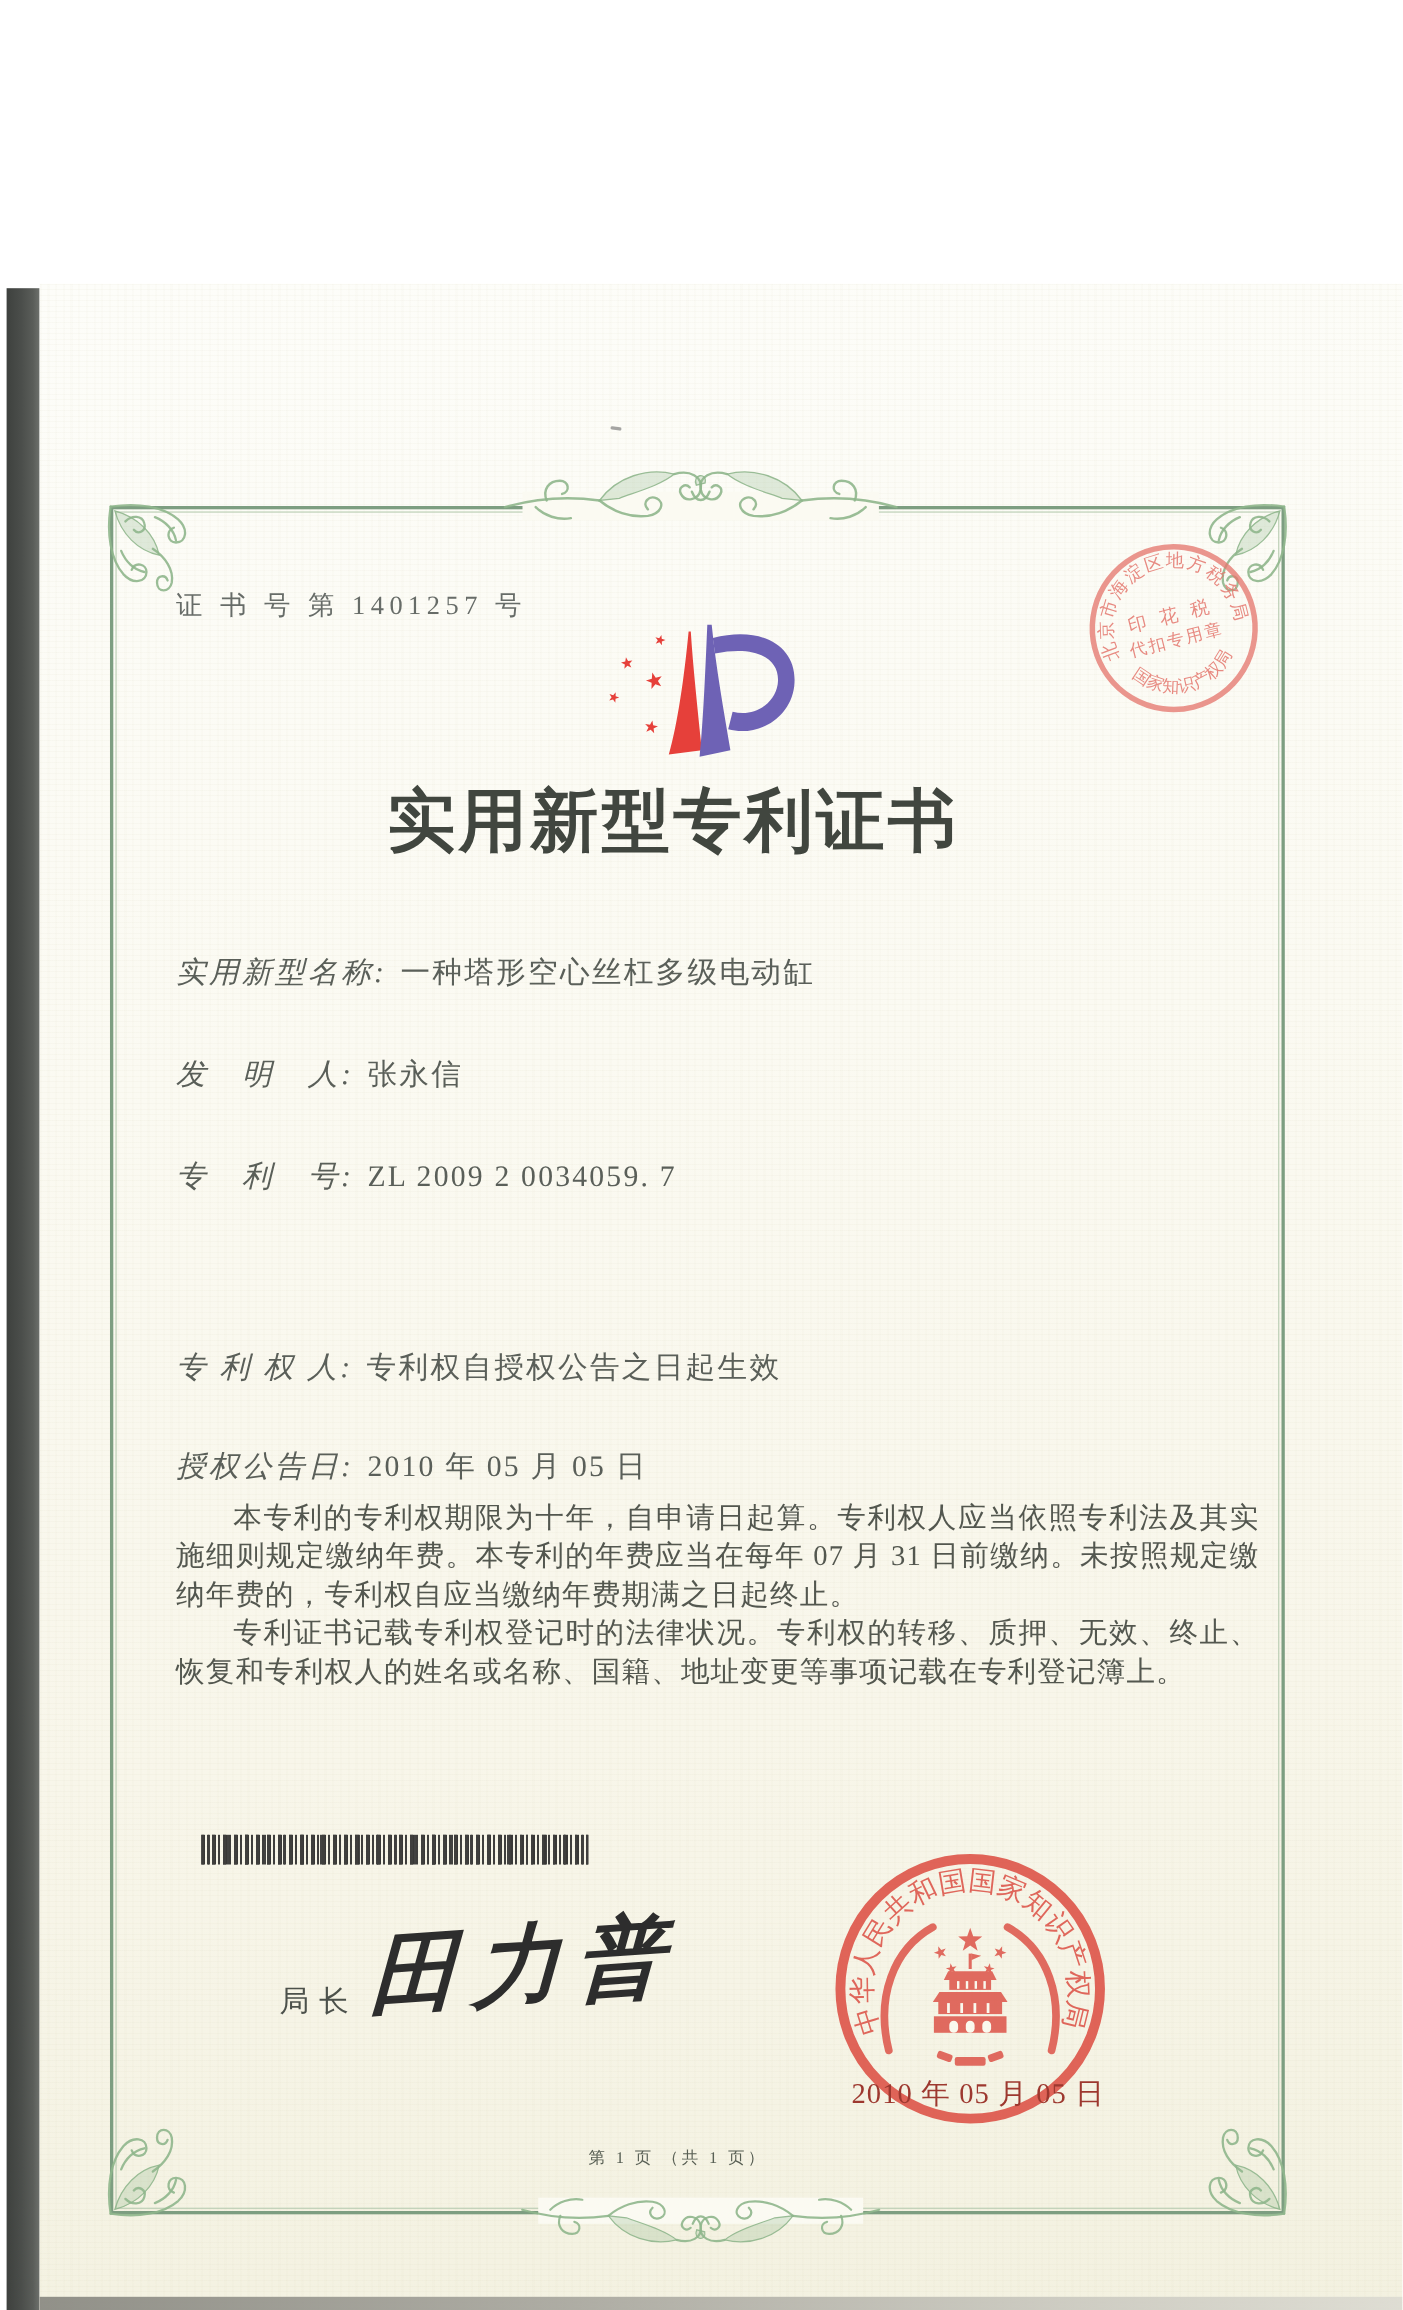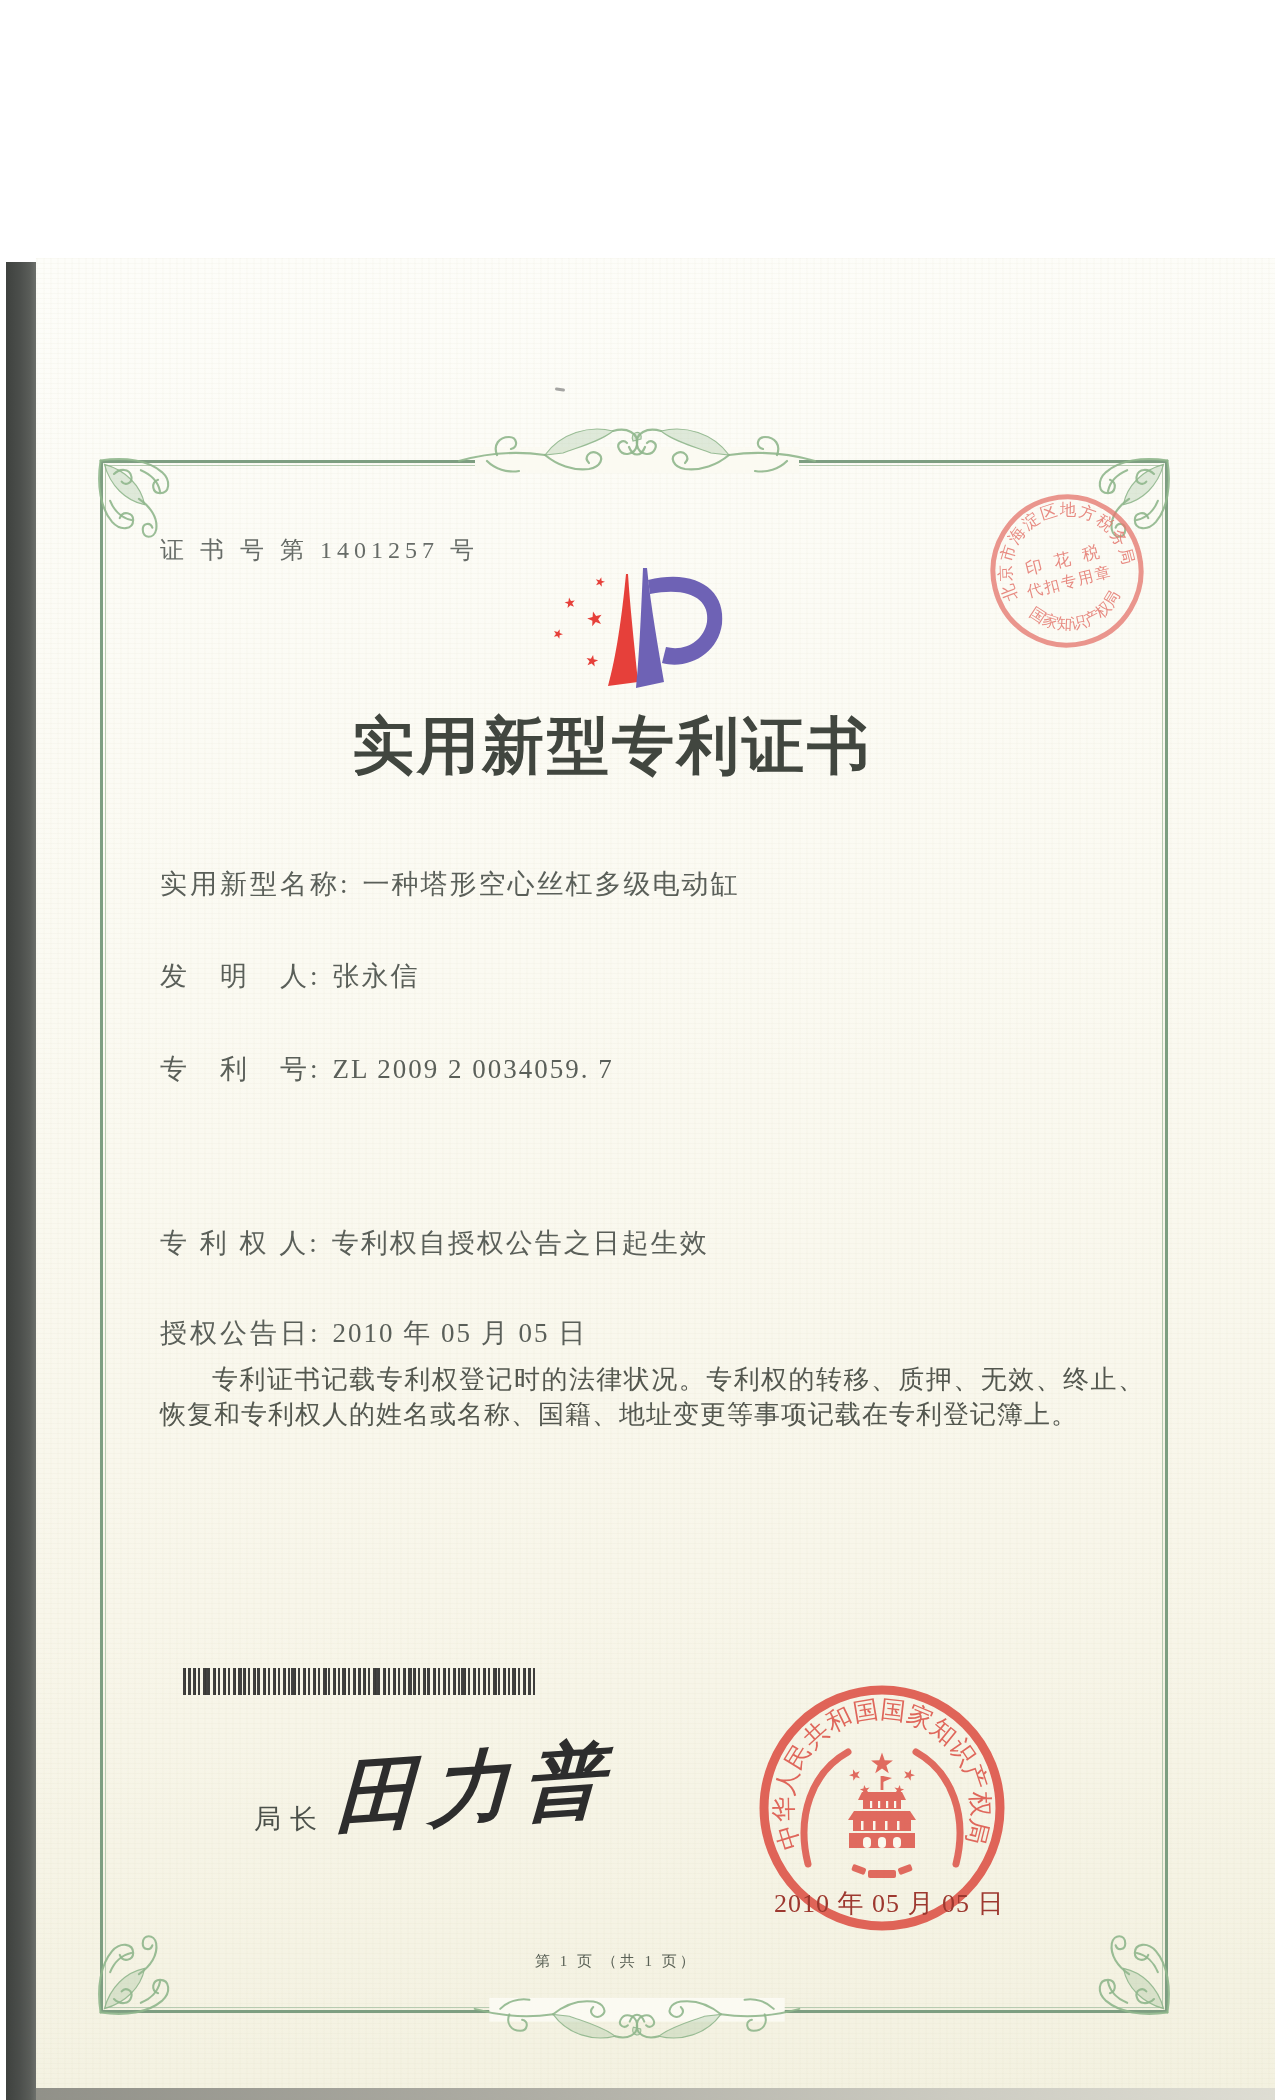--- a/index.html
+++ b/index.html
@@ -50,21 +50,21 @@
   .logo{position:absolute;left:512px;top:288px;width:190px;height:150px;}
   .tax-stamp{
     position:absolute;left:941px;top:223px;width:180px;height:180px;
     transform:rotate(-14deg);opacity:.85;
   }
   .title{
     position:absolute;left:316px;top:446px;margin:0;
     font-size:62px;font-weight:600;letter-spacing:3px;color:#41463f;white-space:nowrap;
   }
   .field{position:absolute;left:124px;font-size:27px;line-height:36px;color:#5a5f59;white-space:nowrap;}
-  .flabel{letter-spacing:3px;}
+  .flabel{letter-spacing:3px;font-style:italic;}
   .fvalue{margin-left:12px;letter-spacing:2px;text-align:center;}
   .body-text{
     position:absolute;left:124px;top:1104px;width:985px;
     font-size:26px;line-height:35px;color:#53574f;text-align:justify;letter-spacing:1px;
   }
   .body-text p{margin:0;text-indent:2em;}
   .barcode{
     position:absolute;left:147px;top:1410px;width:352px;height:27px;opacity:.88;
     background-image:
       repeating-linear-gradient(90deg,#262626 0 2px,transparent 2px 5px),
@@ -205,20 +205,21 @@
       <span class="flabel">专　利　号:</span><span class="fvalue">ZL 2009 2 0034059. 7</span>
     </div>
     <div class="field" style="top:967px">
       <span class="flabel">专 利 权 人:</span><span class="fvalue">专利权自授权公告之日起生效</span>
     </div>
     <div class="field" style="top:1057px">
       <span class="flabel">授权公告日:</span><span class="fvalue">2010 年 05 月 05 日</span>
     </div>
 
     <div class="body-text">
+      <p>本专利的专利权期限为十年，自申请日起算。专利权人应当依照专利法及其实施细则规定缴纳年费。本专利的年费应当在每年 07 月 31 日前缴纳。未按照规定缴纳年费的，专利权自应当缴纳年费期满之日起终止。</p>
       <p>专利证书记载专利权登记时的法律状况。专利权的转移、质押、无效、终止、恢复和专利权人的姓名或名称、国籍、地址变更等事项记载在专利登记簿上。</p>
     </div>
 
     <div class="barcode"></div>
 
     <div class="sig-label">局长</div>
     <div class="signature-text">田力普</div>
 
     <svg class="seal" viewBox="0 0 260 260">
       <defs>

